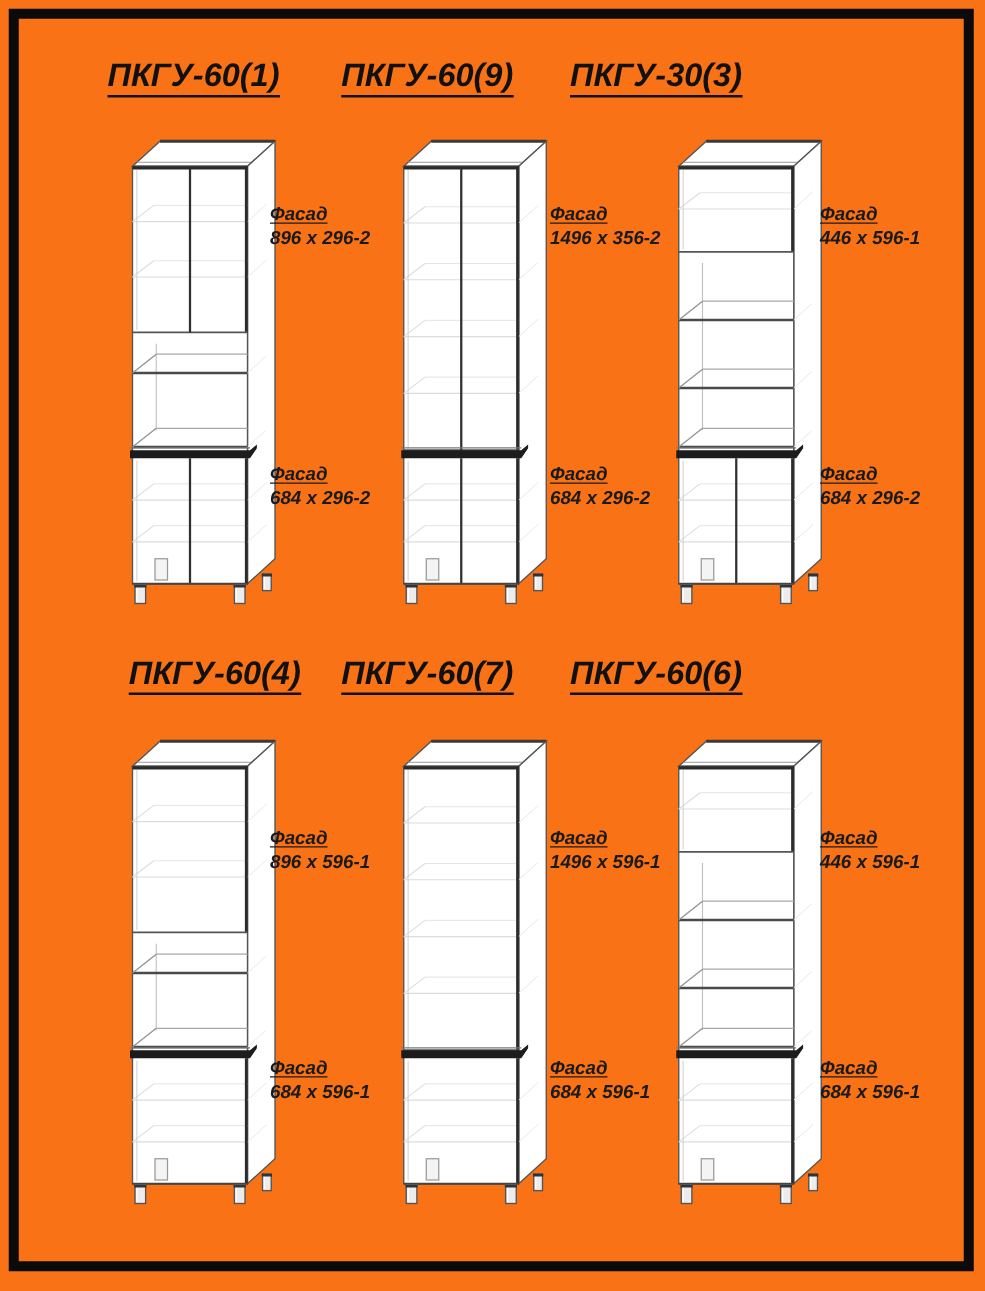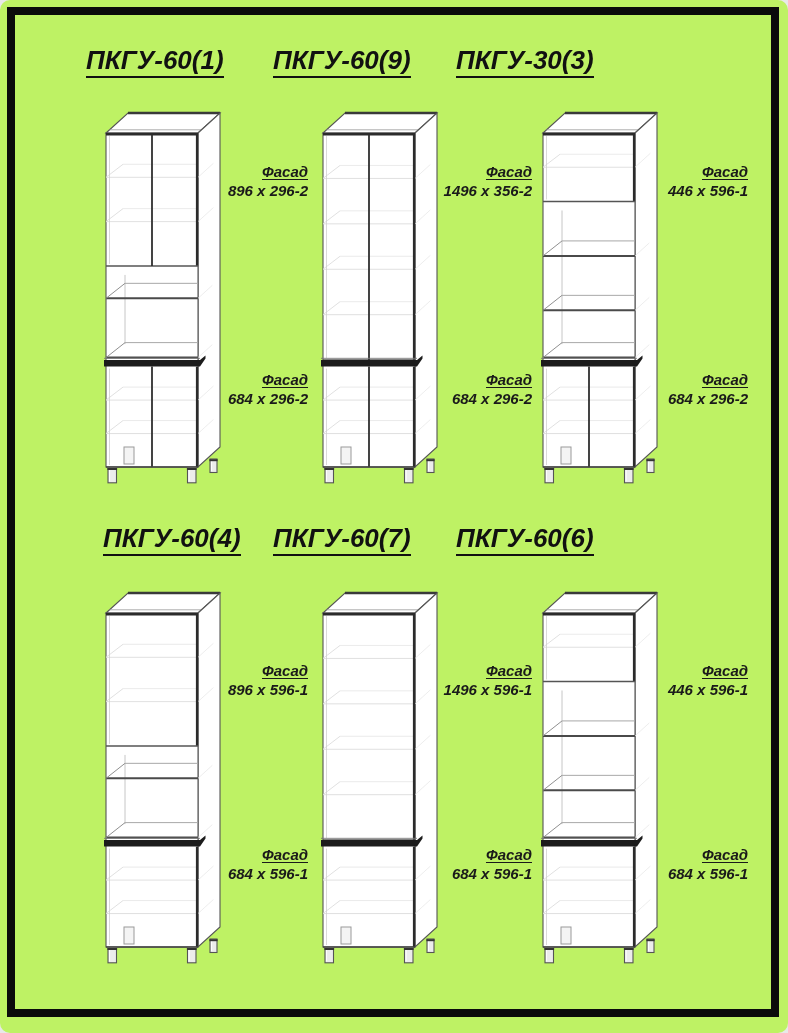--- a/index.html
+++ b/index.html
@@ -1,32 +1,32 @@
 <!DOCTYPE html>
 <html><head>
 <meta charset="utf-8">
 <style>
   html,body{margin:0;padding:0;background:#e8e8e8;}
   .canvas{
-    position:relative;width:788px;height:1033px;background:#bef264;
-    font-family:"Liberation Sans",sans-serif;overflow:hidden;margin:0 auto;border-radius:10px;
+    position:relative;width:788px;height:1033px;background:#f97316;
+    font-family:"Liberation Sans",sans-serif;overflow:hidden;margin:0 auto;
   }
   .frame{
     position:absolute;left:7px;top:7px;width:772px;height:1010px;
     border:8px solid #0b0b0b;box-sizing:border-box;pointer-events:none;
   }
   .title{
     position:absolute;width:132px;height:34px;text-align:center;
     font-size:26px;line-height:1.1;font-style:italic;font-weight:bold;color:#111;
     white-space:nowrap;
   }
   .title-text{border-bottom:2.5px solid #111;padding-bottom:1px;display:inline-block;}
   .cab-svg{position:absolute;width:130px;height:380px;}
   .flabel{
-    position:absolute;width:92px;text-align:right;color:#1a1a1a;
+    position:absolute;width:92px;text-align:left;color:#1a1a1a;
     font-style:italic;font-weight:600;font-size:15px;line-height:1.25;white-space:nowrap;
   }
   .fname{display:block;text-decoration:underline;text-underline-offset:2px;}
   .fdims{display:block;font-style:italic;}
 </style>
 </head>
 <body>
 
 <div class="canvas">
   <div class="frame"></div>

